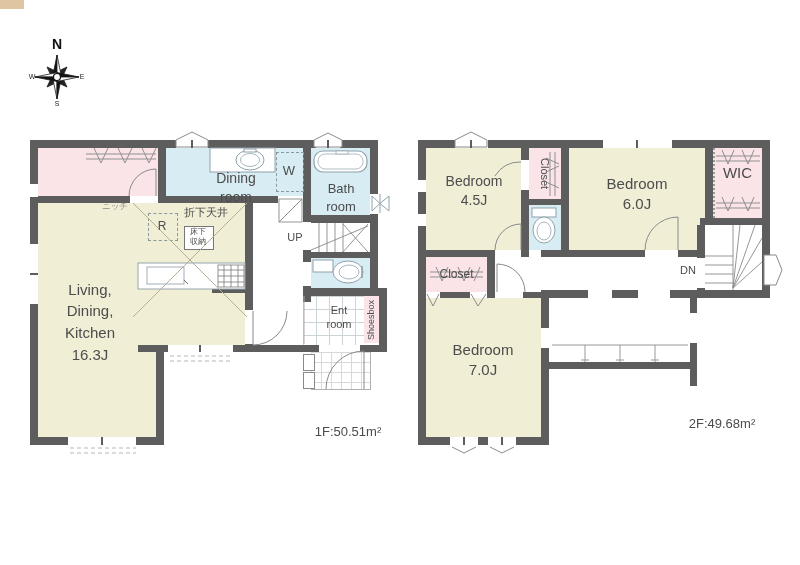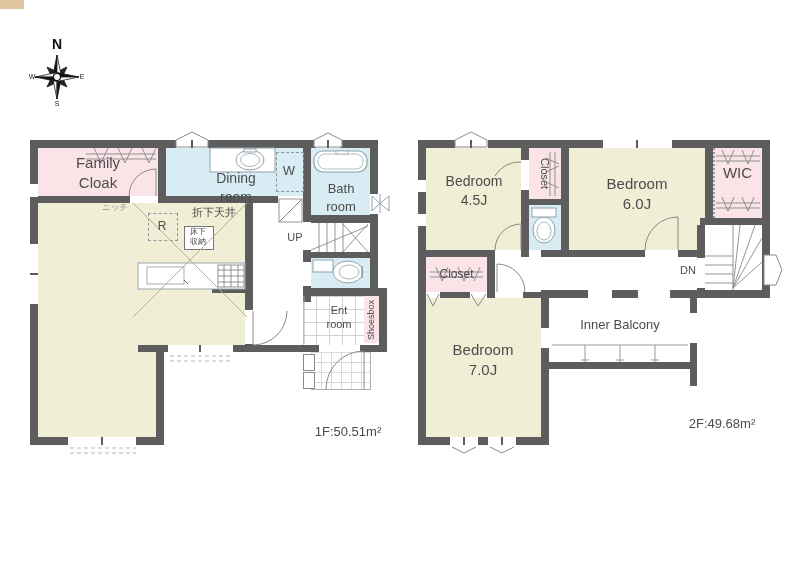--- a/index.html
+++ b/index.html
@@ -274,44 +274,45 @@
       <path d="M620,345 V362 M616,360 H624"></path>
       <path d="M655,345 V362 M651,360 H659"></path>
     </g>
   </svg>
 
   <div class="lbl" style="left:48px;top:36px;width:18px;height:16px;font-size:14px;font-weight:bold;color:#111;">N</div>
   <div class="lbl" style="left:76px;top:71px;width:12px;height:12px;font-size:7px;color:#222;">E</div>
   <div class="lbl" style="left:51px;top:98px;width:12px;height:12px;font-size:7px;color:#222;">S</div>
   <div class="lbl" style="left:26px;top:71px;width:12px;height:12px;font-size:7px;color:#222;">W</div>
 
-  <div class="lbl" style="left:46px;top:153px;width:104px;height:40px;font-size:15px;">Family
-Cloak</div>
   <div class="lbl" style="left:196px;top:169px;width:80px;height:38px;font-size:14px;">Dining
 room</div>
   <div class="lbl" style="left:276px;top:152px;width:26px;height:38px;font-size:13px;">W</div>
   <div class="lbl" style="left:316px;top:181px;width:50px;height:34px;font-size:13px;">Bath
 room</div>
-  <div class="lbl" style="left:178px;top:205px;width:56px;height:14px;font-size:11px;margin-left:8px;">折下天井</div>
+  <div class="lbl" style="left:36px;top:276px;width:108px;height:92px;font-size:15px;line-height:1.45;">Living,
+Dining,
+Kitchen
+16.3J</div>
+  <div class="lbl" style="left:178px;top:205px;width:56px;height:14px;font-size:11px;">折下天井</div>
   <div class="lbl" style="left:148px;top:213px;width:28px;height:26px;font-size:12px;">R</div>
   <div class="lbl" style="left:184px;top:226px;width:28px;height:22px;font-size:8px;line-height:1.2;">床下
 収納</div>
-  <div class="lbl" style="left:98px;top:202px;width:34px;height:11px;font-size:8.5px;color:#8a8a8a;">ニッチ</div>
+  <div class="lbl" style="left:98px;top:202px;width:34px;height:11px;font-size:8.5px;color:#8a8a8a;font-family:Liberation Mono, monospace;">ニッチ</div>
   <div class="lbl" style="left:283px;top:230px;width:24px;height:14px;font-size:11px;">UP</div>
   <div class="lbl" style="left:311px;top:304px;width:56px;height:28px;font-size:11px;line-height:1.25;">Ent
 room</div>
   <div class="lbl vtext-up" style="left:364px;top:296px;width:15px;height:47px;font-size:9px;">Shoesbox</div>
   <div class="lbl" style="left:300px;top:424px;width:96px;height:15px;font-size:13px;">1F:50.51m²</div>
 
   <div class="lbl" style="left:430px;top:170px;width:88px;height:42px;font-size:14px;">Bedroom
 4.5J</div>
   <div class="lbl vtext-down" style="left:529px;top:150px;width:32px;height:48px;font-size:11px;">Closet</div>
   <div class="lbl" style="left:570px;top:172px;width:134px;height:44px;font-size:15px;">Bedroom
 6.0J</div>
   <div class="lbl" style="left:713px;top:164px;width:49px;height:18px;font-size:15px;">WIC</div>
   <div class="lbl" style="left:426px;top:266px;width:61px;height:16px;font-size:12px;">Closet</div>
   <div class="lbl" style="left:676px;top:264px;width:24px;height:13px;font-size:11px;">DN</div>
   <div class="lbl" style="left:428px;top:338px;width:110px;height:44px;font-size:15px;">Bedroom
 7.0J</div>
-  <div class="lbl" style="left:552px;top:317px;width:136px;height:16px;font-size:13px;">Inner Balcony</div>
   <div class="lbl" style="left:672px;top:416px;width:100px;height:15px;font-size:13px;">2F:49.68m²</div>
 
 </div>
 
 </body></html>

